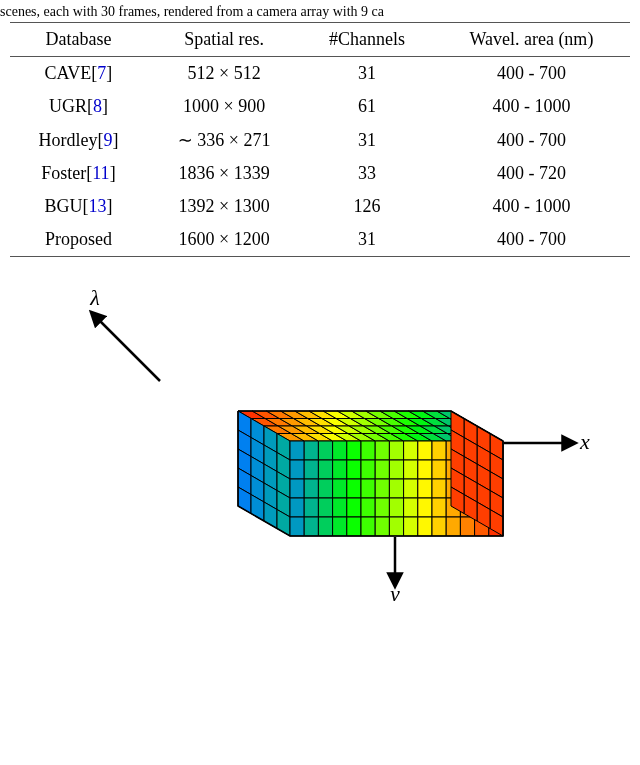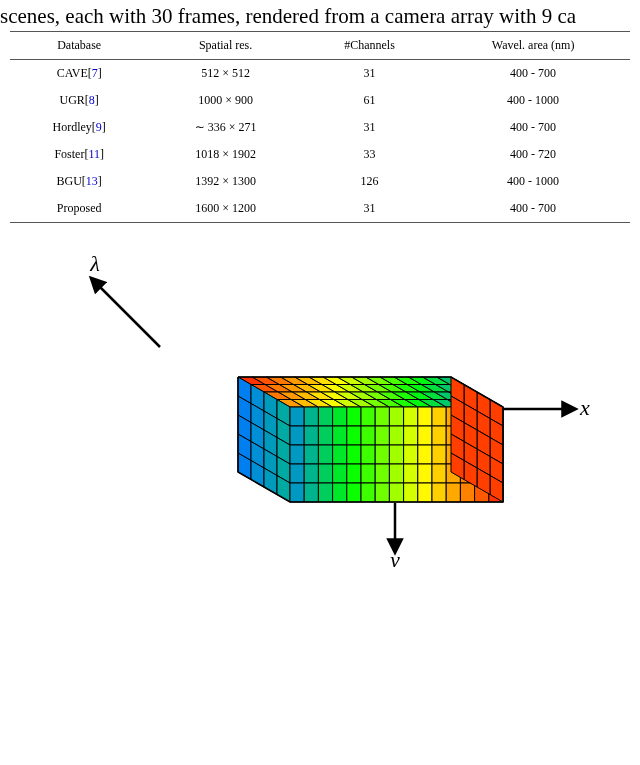--- a/index.html
+++ b/index.html
@@ -10,34 +10,34 @@
     font-size: 17px;
     color: #000;
     width: 640px;
   }
   .page {
     width: 640px;
     box-sizing: border-box;
   }
   .pretext {
     padding: 4px 0 2px 0;
-    font-size: 21px;
+    font-size: 14px;
     white-space: nowrap;
     overflow: hidden;
   }
   table.data {
     border-collapse: collapse;
     width: 620px;
     margin: 0 10px;
   }
   table.data th, table.data td {
     padding: 6px 10px 6px 10px;
     font-weight: normal;
     text-align: center;
-    font-size: 12px;
+    font-size: 18px;
   }
   table.data th:first-child, table.data td:first-child {
     text-align: center;
   }
   table.data thead tr {
     border-top: 1px solid #555;
     border-bottom: 1px solid #555;
   }
   table.data tbody tr.last td {
     border-bottom: 1px solid #555;
@@ -90,21 +90,21 @@
           <td>400 - 1000</td>
         </tr>
         <tr>
           <td><span>Hordley</span>[<a class="cite" href="#">9</a>]</td>
           <td>∼ 336 × 271</td>
           <td>31</td>
           <td>400 - 700</td>
         </tr>
         <tr>
           <td><span>Foster</span>[<a class="cite" href="#">11</a>]</td>
-          <td>1018 × 1902</td>
+          <td>1836 × 1339</td>
           <td>33</td>
           <td>400 - 720</td>
         </tr>
         <tr>
           <td><span>BGU</span>[<a class="cite" href="#">13</a>]</td>
           <td>1392 × 1300</td>
           <td>126</td>
           <td>400 - 1000</td>
         </tr>
         <tr class="last">

